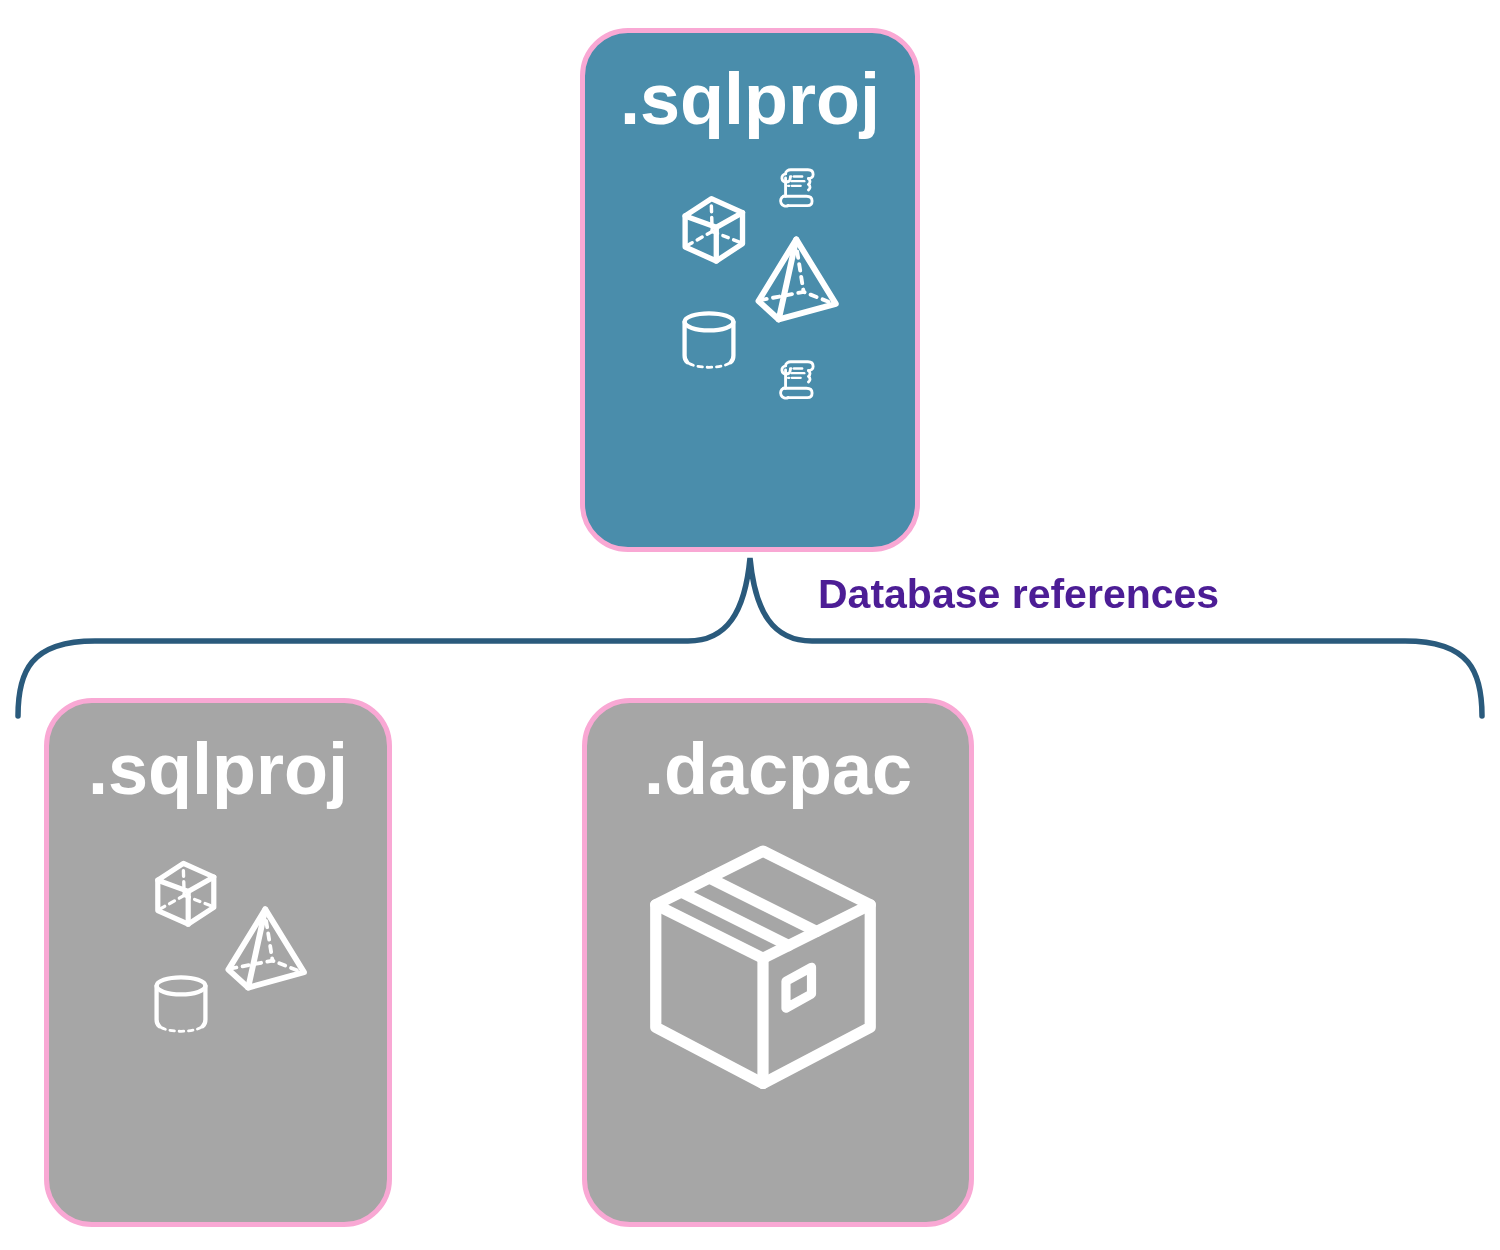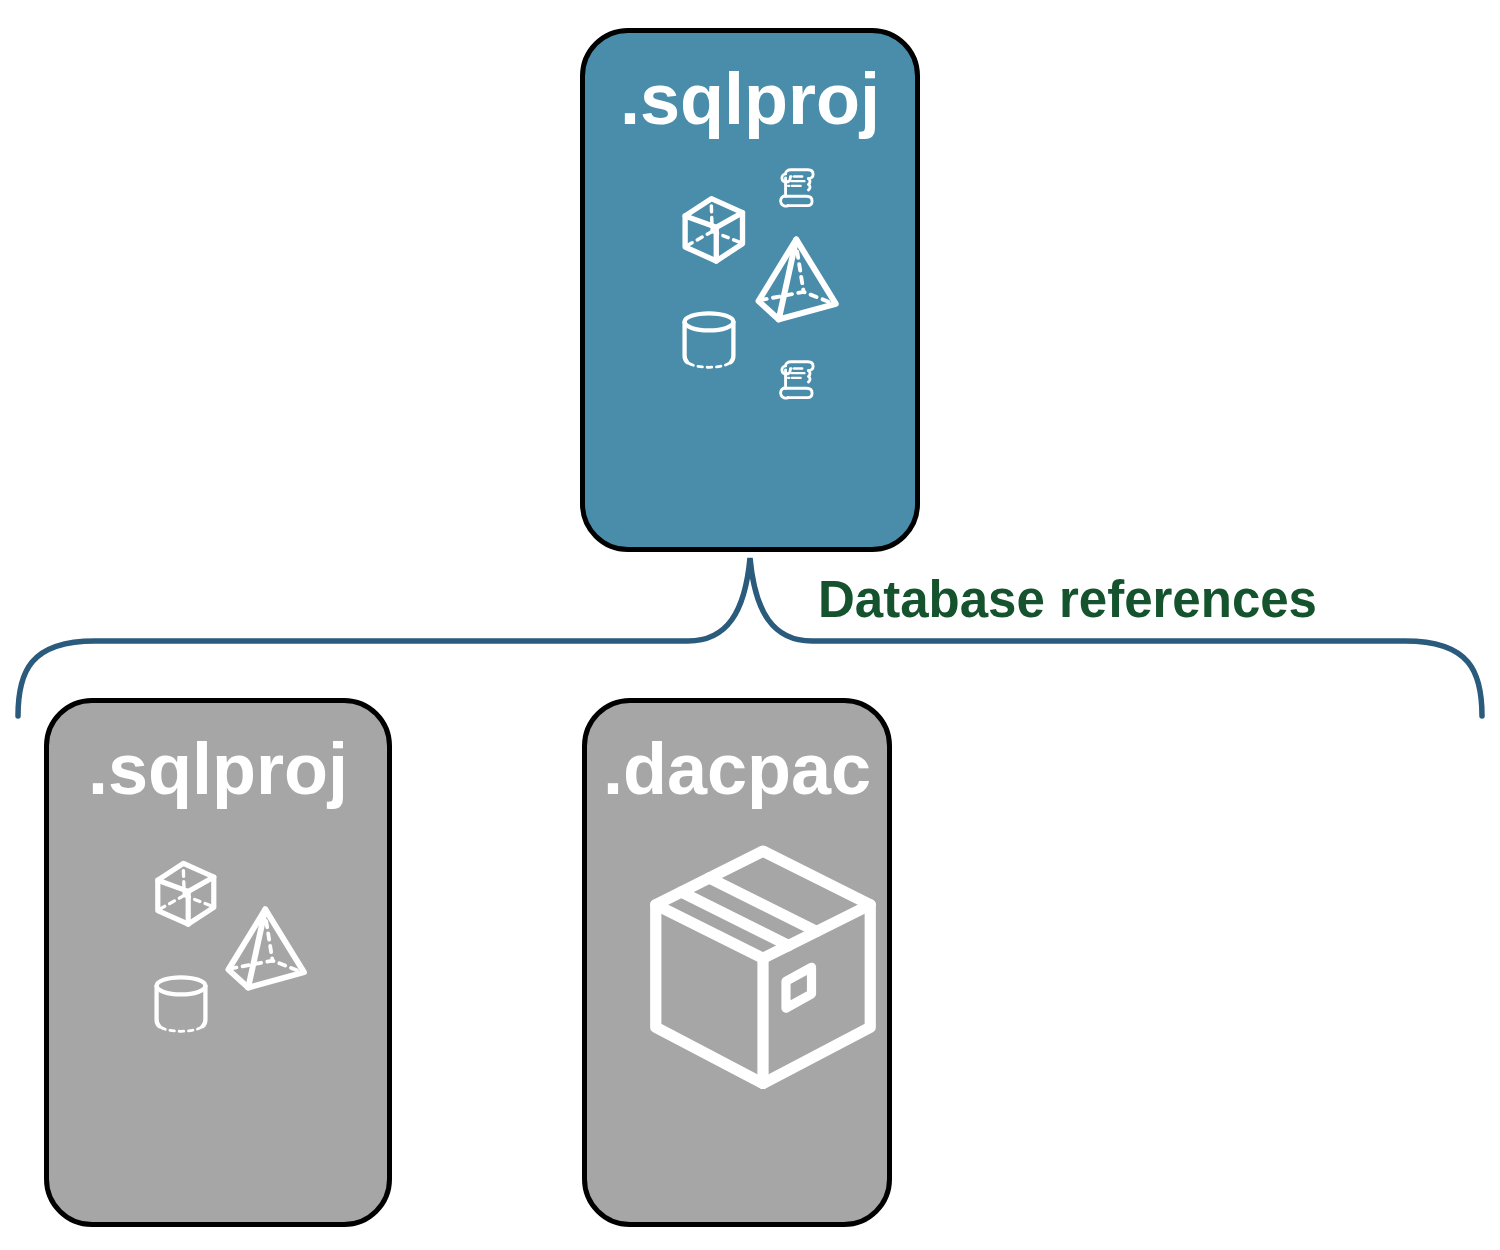--- a/index.html
+++ b/index.html
@@ -3,21 +3,21 @@
 <meta charset="utf-8">
 <style>
   html,body { margin:0; padding:0; background:#ffffff; }
   body { width:1500px; height:1250px; position:relative; font-family:"Liberation Sans", sans-serif; overflow:hidden; }
 
   .stage { position:absolute; inset:0; }
 
   .card {
     position:absolute;
     border-radius:48px;
-    border:5px solid #000000;
+    border:5px solid #f9a8d4;
     box-sizing:border-box;
   }
   .card.accent { background:#4a8dab; }
   .card.gray   { background:#a6a6a6; }
 
   .card-title {
     position:absolute;
     left:0; right:0; top:30px;
     text-align:center;
     color:#ffffff;
@@ -29,23 +29,23 @@
 
   .icon { position:absolute; }
   .icon svg { width:100%; height:100%; display:block; }
 
   .connector-svg { position:absolute; left:0; top:0; pointer-events:none; }
 
   .connector-label {
     position:absolute;
     left:818px; top:574px;
     font-weight:700;
-    font-size:51px;
+    font-size:41px;
     line-height:1;
-    color:#14532d;
+    color:#4c1d95;
     white-space:nowrap;
     text-align:center;
   }
 </style>
 </head>
 <body>
 
 <div class="stage">
 
   <div class="card accent" style="left:580px; top:28px; width:340px; height:524px;">
@@ -179,21 +179,21 @@
           <path d="M13 21 L13 72 Q13 79 17 82"></path>
           <path d="M87 21 L87 72 Q87 79 83 82"></path>
         </g>
         <g fill="none" stroke="#fff" stroke-width="4.2" stroke-dasharray="7 7" stroke-linecap="round">
           <path d="M20 84 A34 11 0 0 0 80 84"></path>
         </g>
       </svg>
     </div>
   </div>
 
-  <div class="card gray" style="left:582px; top:698px; width:310px; height:529px;">
+  <div class="card gray" style="left:582px; top:698px; width:392px; height:529px;">
     <div class="card-title">.dacpac</div>
 
     <div class="icon" style="left:56px; top:134px; width:240px; height:258px;">
       <svg viewBox="0 0 94 100">
         <g fill="none" stroke="#fff" stroke-width="4.4" stroke-linejoin="round" stroke-linecap="round">
           <path d="M47 5 L89 26 L89 74 L47 96 L5 74 L5 26 Z"></path>
           <path d="M5 26 L47 47 L89 26"></path>
           <path d="M47 47 V96"></path>
           <path d="M26 15.5 L68 36.5"></path>
           <path d="M15 21 L57 42"></path>

